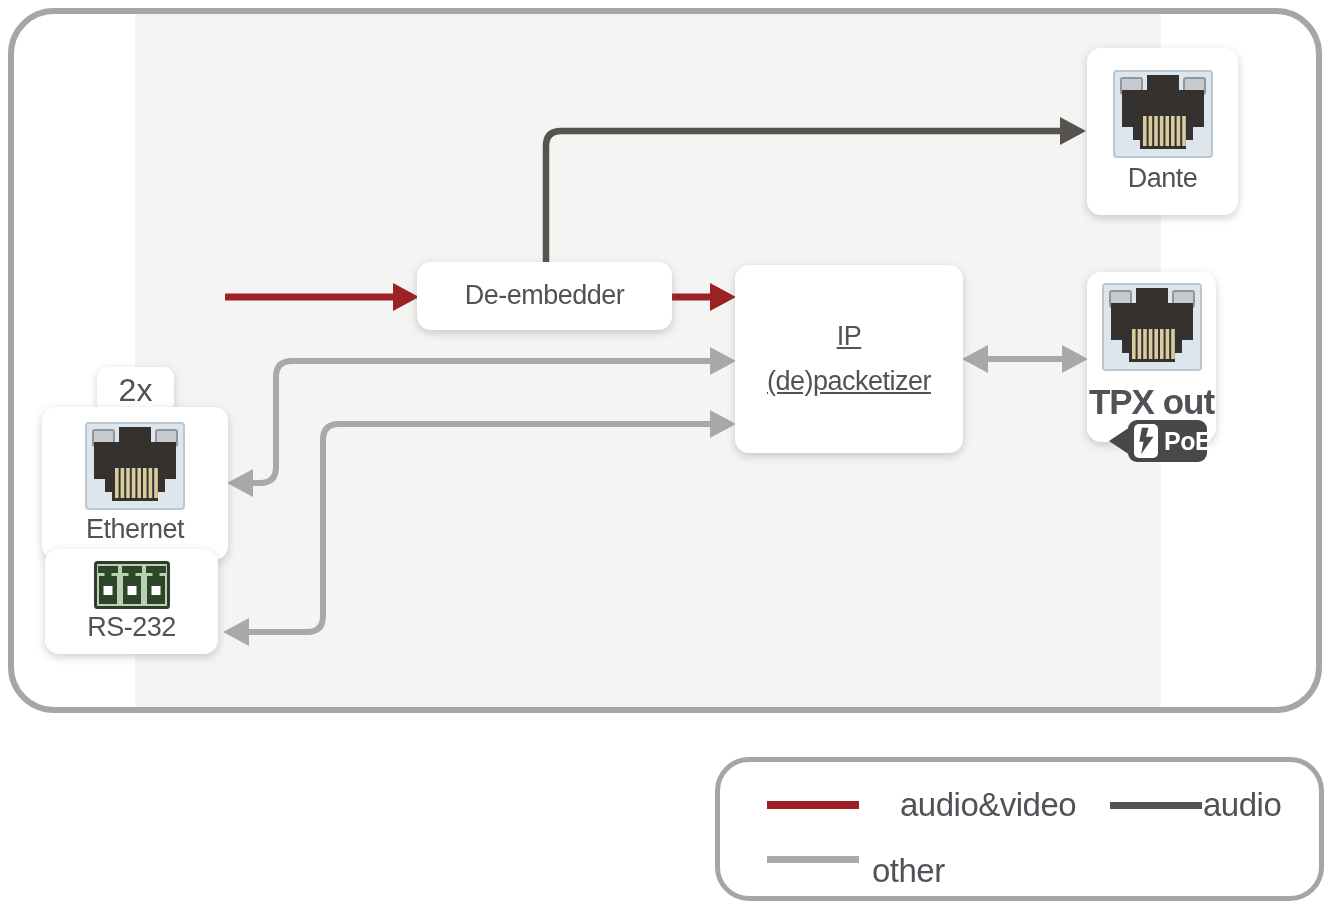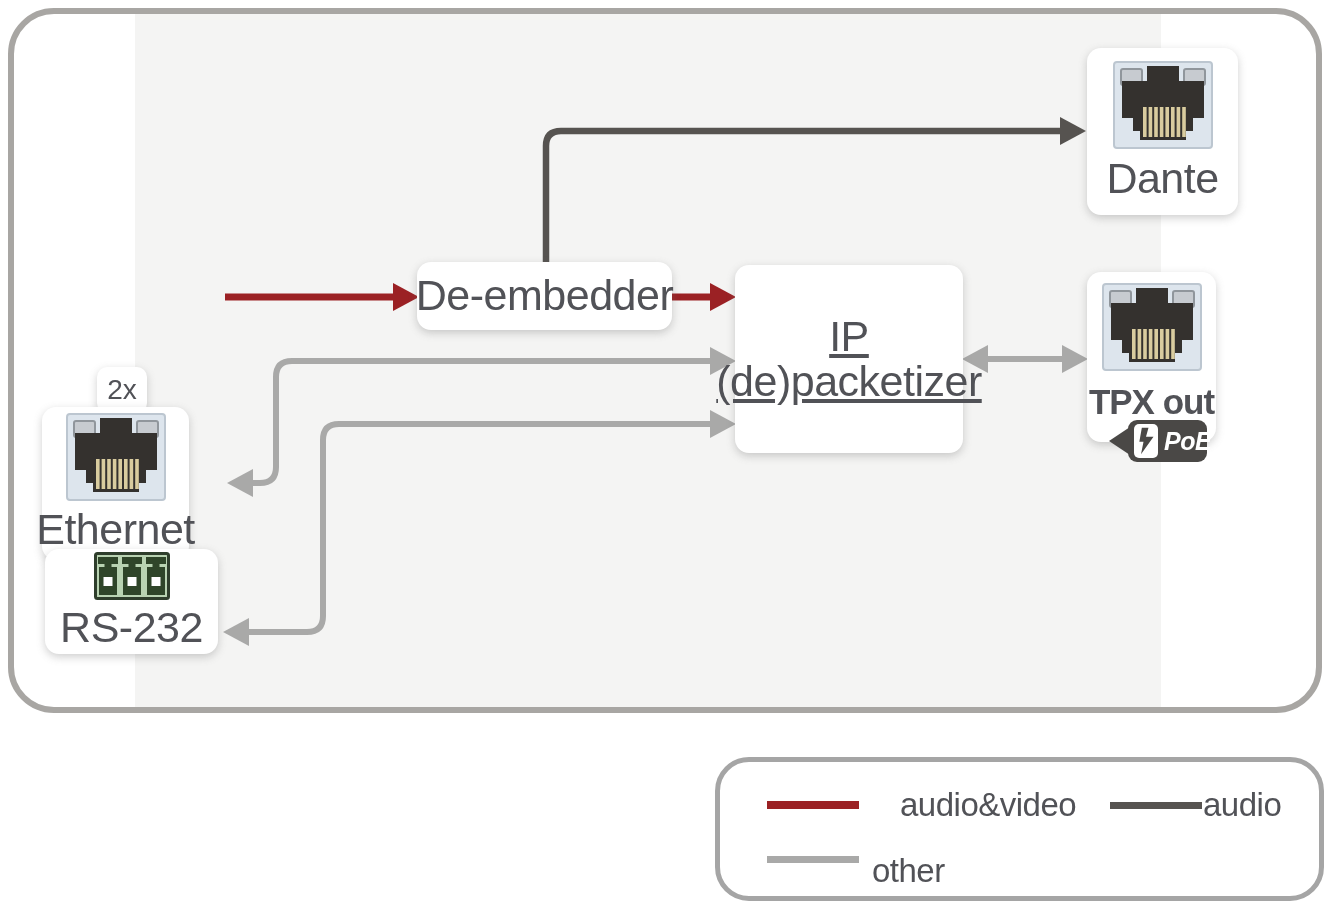--- a/index.html
+++ b/index.html
@@ -21,48 +21,48 @@
   .st-other{stroke:var(--c-other,#a9a9a8);stroke-width:6px;}
   .fi-av{fill:var(--c-audio-video,#9b2124);}
   .fi-audio{fill:var(--c-audio,#565350);}
   .fi-other{fill:var(--c-other,#a9a9a8);}
   
   .box{
     position:absolute;background:#ffffff;border-radius:14px;
     box-shadow:0 3px 9px rgba(110,110,110,.33);
     display:flex;flex-direction:column;align-items:center;justify-content:center;
   }
-  .lbl{font-size:43px;line-height:1.1;white-space:nowrap;letter-spacing:-.5px;}
+  .lbl{font-size:27px;line-height:1.1;white-space:nowrap;letter-spacing:-.5px;}
   .lbl.b{font-weight:bold;font-size:35px;letter-spacing:-1px;}
   .box-hdmi{left:40px;top:243px;width:185px;height:107px;gap:6px;z-index:3;}
   .badge-2x{
-    position:absolute;left:97px;top:367px;width:50px;height:46px;background:#fff;border-radius:10px;
+    position:absolute;left:97px;top:367px;width:77px;height:46px;background:#fff;border-radius:10px;
     box-shadow:0 3px 8px rgba(110,110,110,.33);display:flex;align-items:center;justify-content:center;
-    font-size:28px;z-index:2;text-align:center;
-  }
-  .box-eth{left:42px;top:407px;width:147px;height:153px;gap:5px;z-index:3;align-items:center;}
+    font-size:32px;z-index:2;text-align:center;
+  }
+  .box-eth{left:42px;top:407px;width:186px;height:153px;gap:5px;z-index:3;align-items:center;}
   .box-rs{left:45px;top:549px;width:173px;height:105px;gap:4px;z-index:3;}
   .box-deemb{left:417px;top:262px;width:255px;height:68px;z-index:3;}
   .box-ip{left:735px;top:265px;width:228px;height:188px;z-index:3;text-align:center;text-decoration:underline;}
   .box-ip .lbl{line-height:45px;}
   .box-dante{left:1087px;top:48px;width:151px;height:167px;gap:6px;z-index:3;}
   .box-tpx{left:1087px;top:272px;width:129px;height:170px;gap:12px;z-index:3;justify-content:flex-start;padding-top:11px;box-sizing:border-box;text-align:right;}
   .icon{display:flex;align-items:center;justify-content:center;}
   
   .poe{
     position:absolute;left:1128px;top:420px;width:79px;height:42px;background:var(--c-poe-bg,#4a4846);
     border-radius:9px;display:flex;align-items:center;padding-left:6px;box-sizing:border-box;gap:6px;z-index:4;
   }
   .poe-tail{
     position:absolute;left:-19px;top:7px;width:0;height:0;
     border-top:14px solid transparent;border-bottom:14px solid transparent;
     border-right:21px solid var(--c-poe-bg,#4a4846);
   }
   .poe-chip{width:24px;height:34px;background:#fff;border-radius:5px;display:flex;align-items:center;justify-content:center;flex:none;}
-  .poe-txt{color:#fff;font-weight:bold;font-size:25px;letter-spacing:-.5px;font-style:italic;}
+  .poe-txt{color:#fff;font-weight:bold;font-size:25px;letter-spacing:-.5px;}
   
   .legend{
     position:absolute;left:715px;top:757px;width:609px;height:144px;box-sizing:border-box;
     background:#fff;border:5px solid #a5a5a5;border-radius:34px;z-index:5;
   }
   .sw{position:absolute;width:92px;height:7px;}
   .sw.av{height:8px;background:var(--c-audio-video,#9b2124);}
   .sw.au{background:var(--c-audio,#565350);}
   .sw.ot{background:var(--c-other,#a9a9a8);}
   .leg-lbl{position:absolute;transform:translateY(-50%);font-size:33px;white-space:nowrap;letter-spacing:-.5px;}

